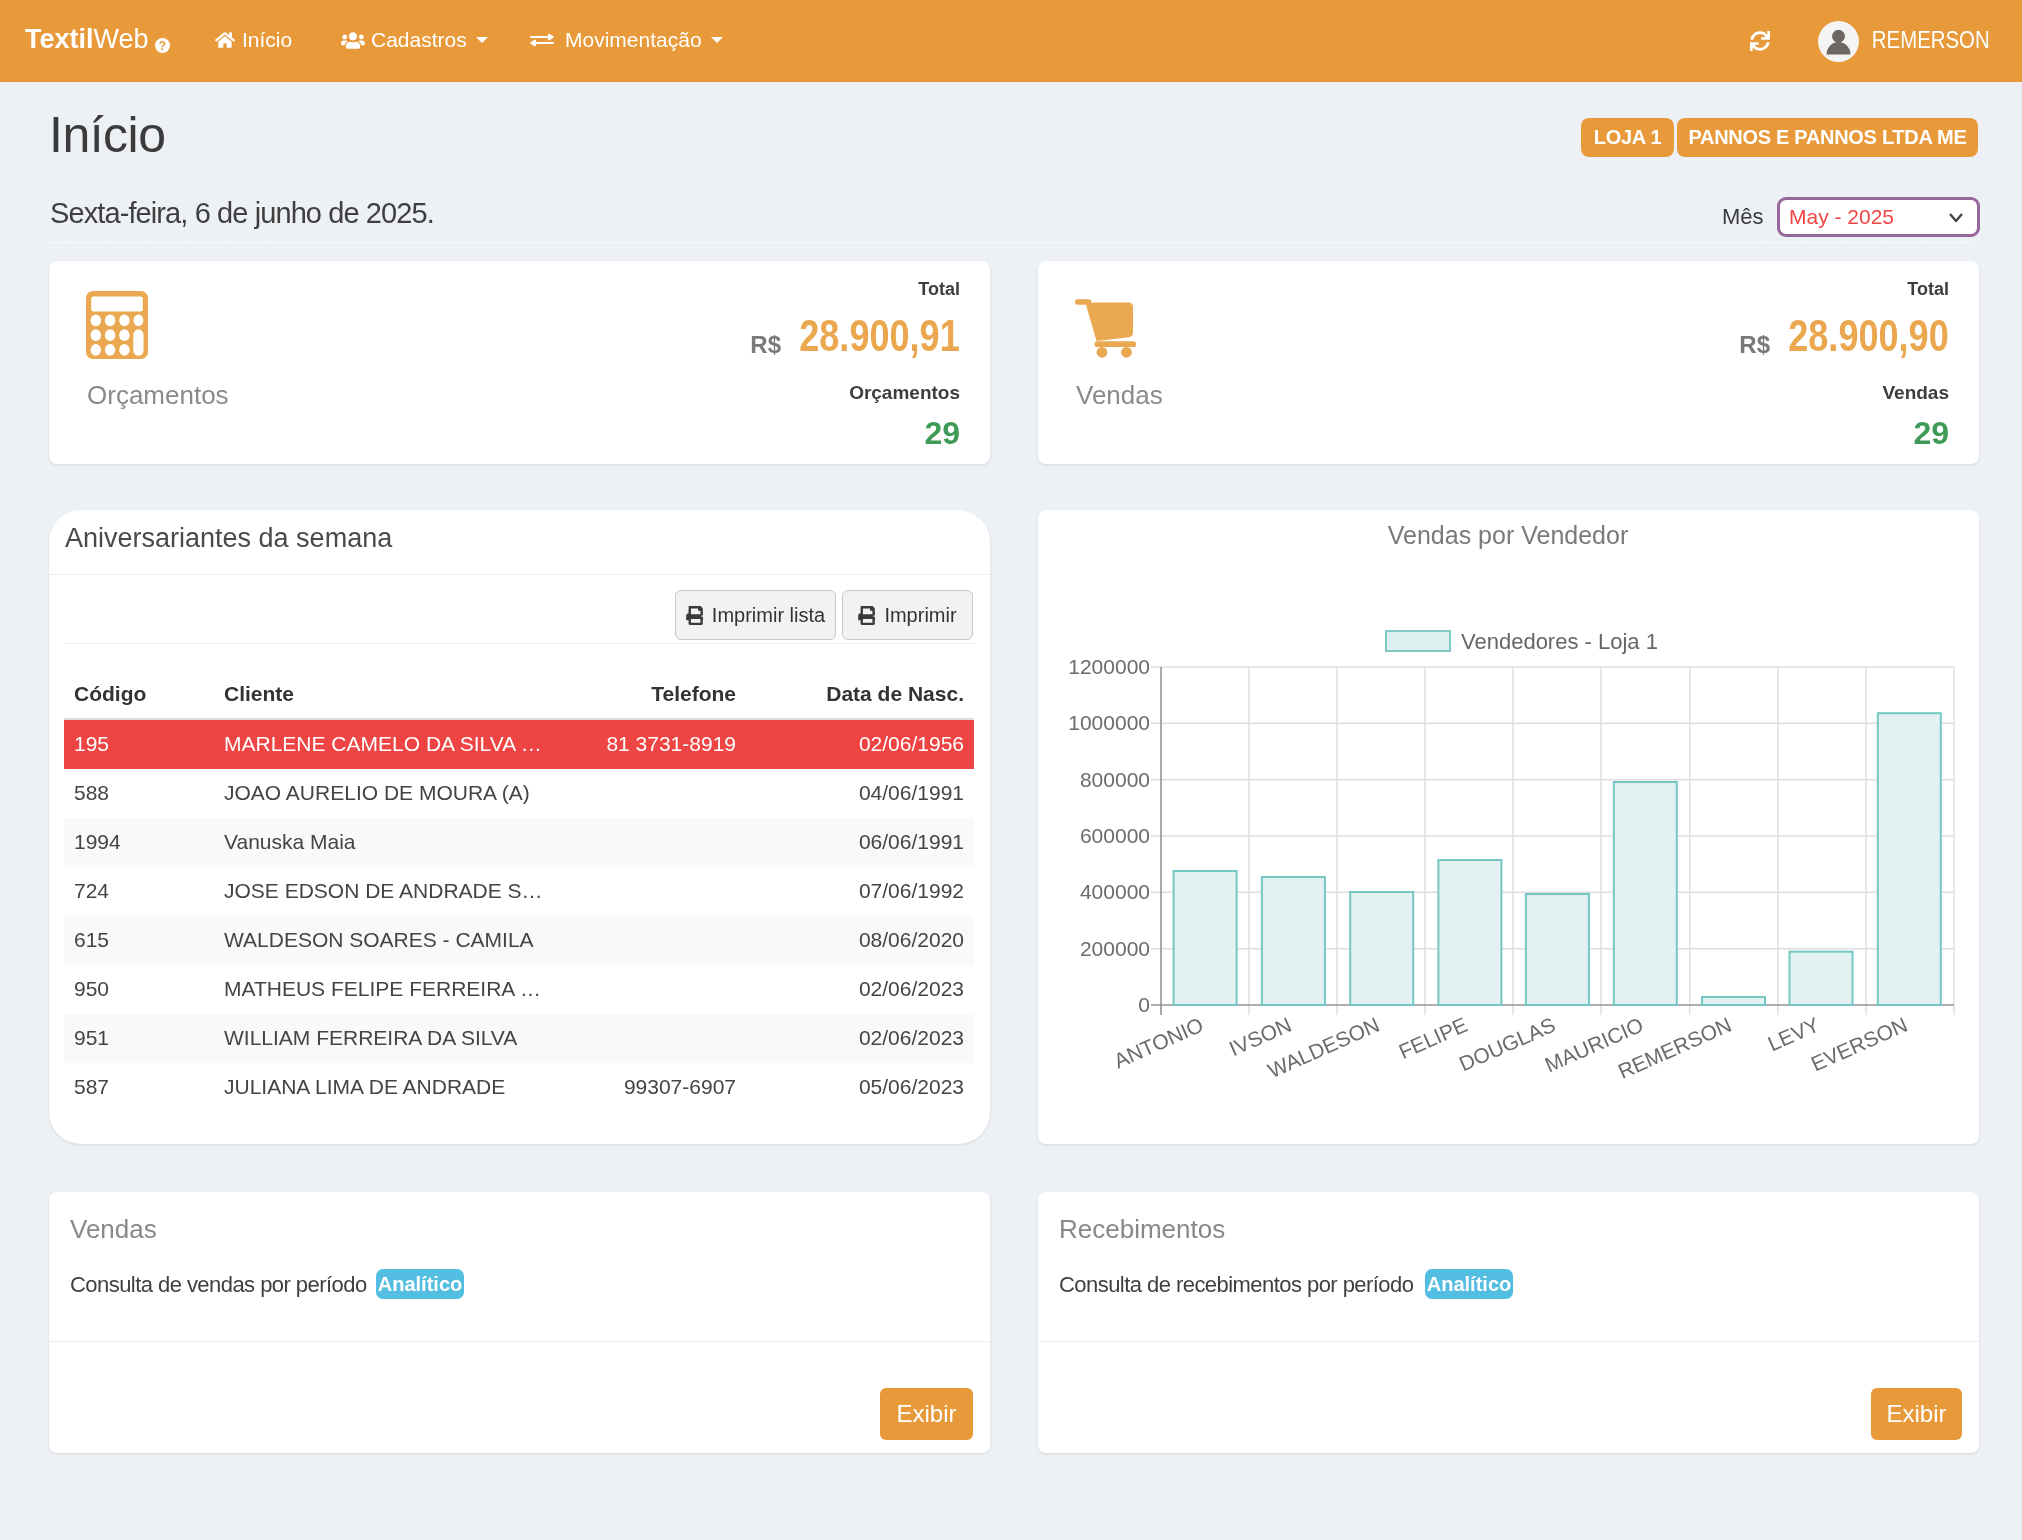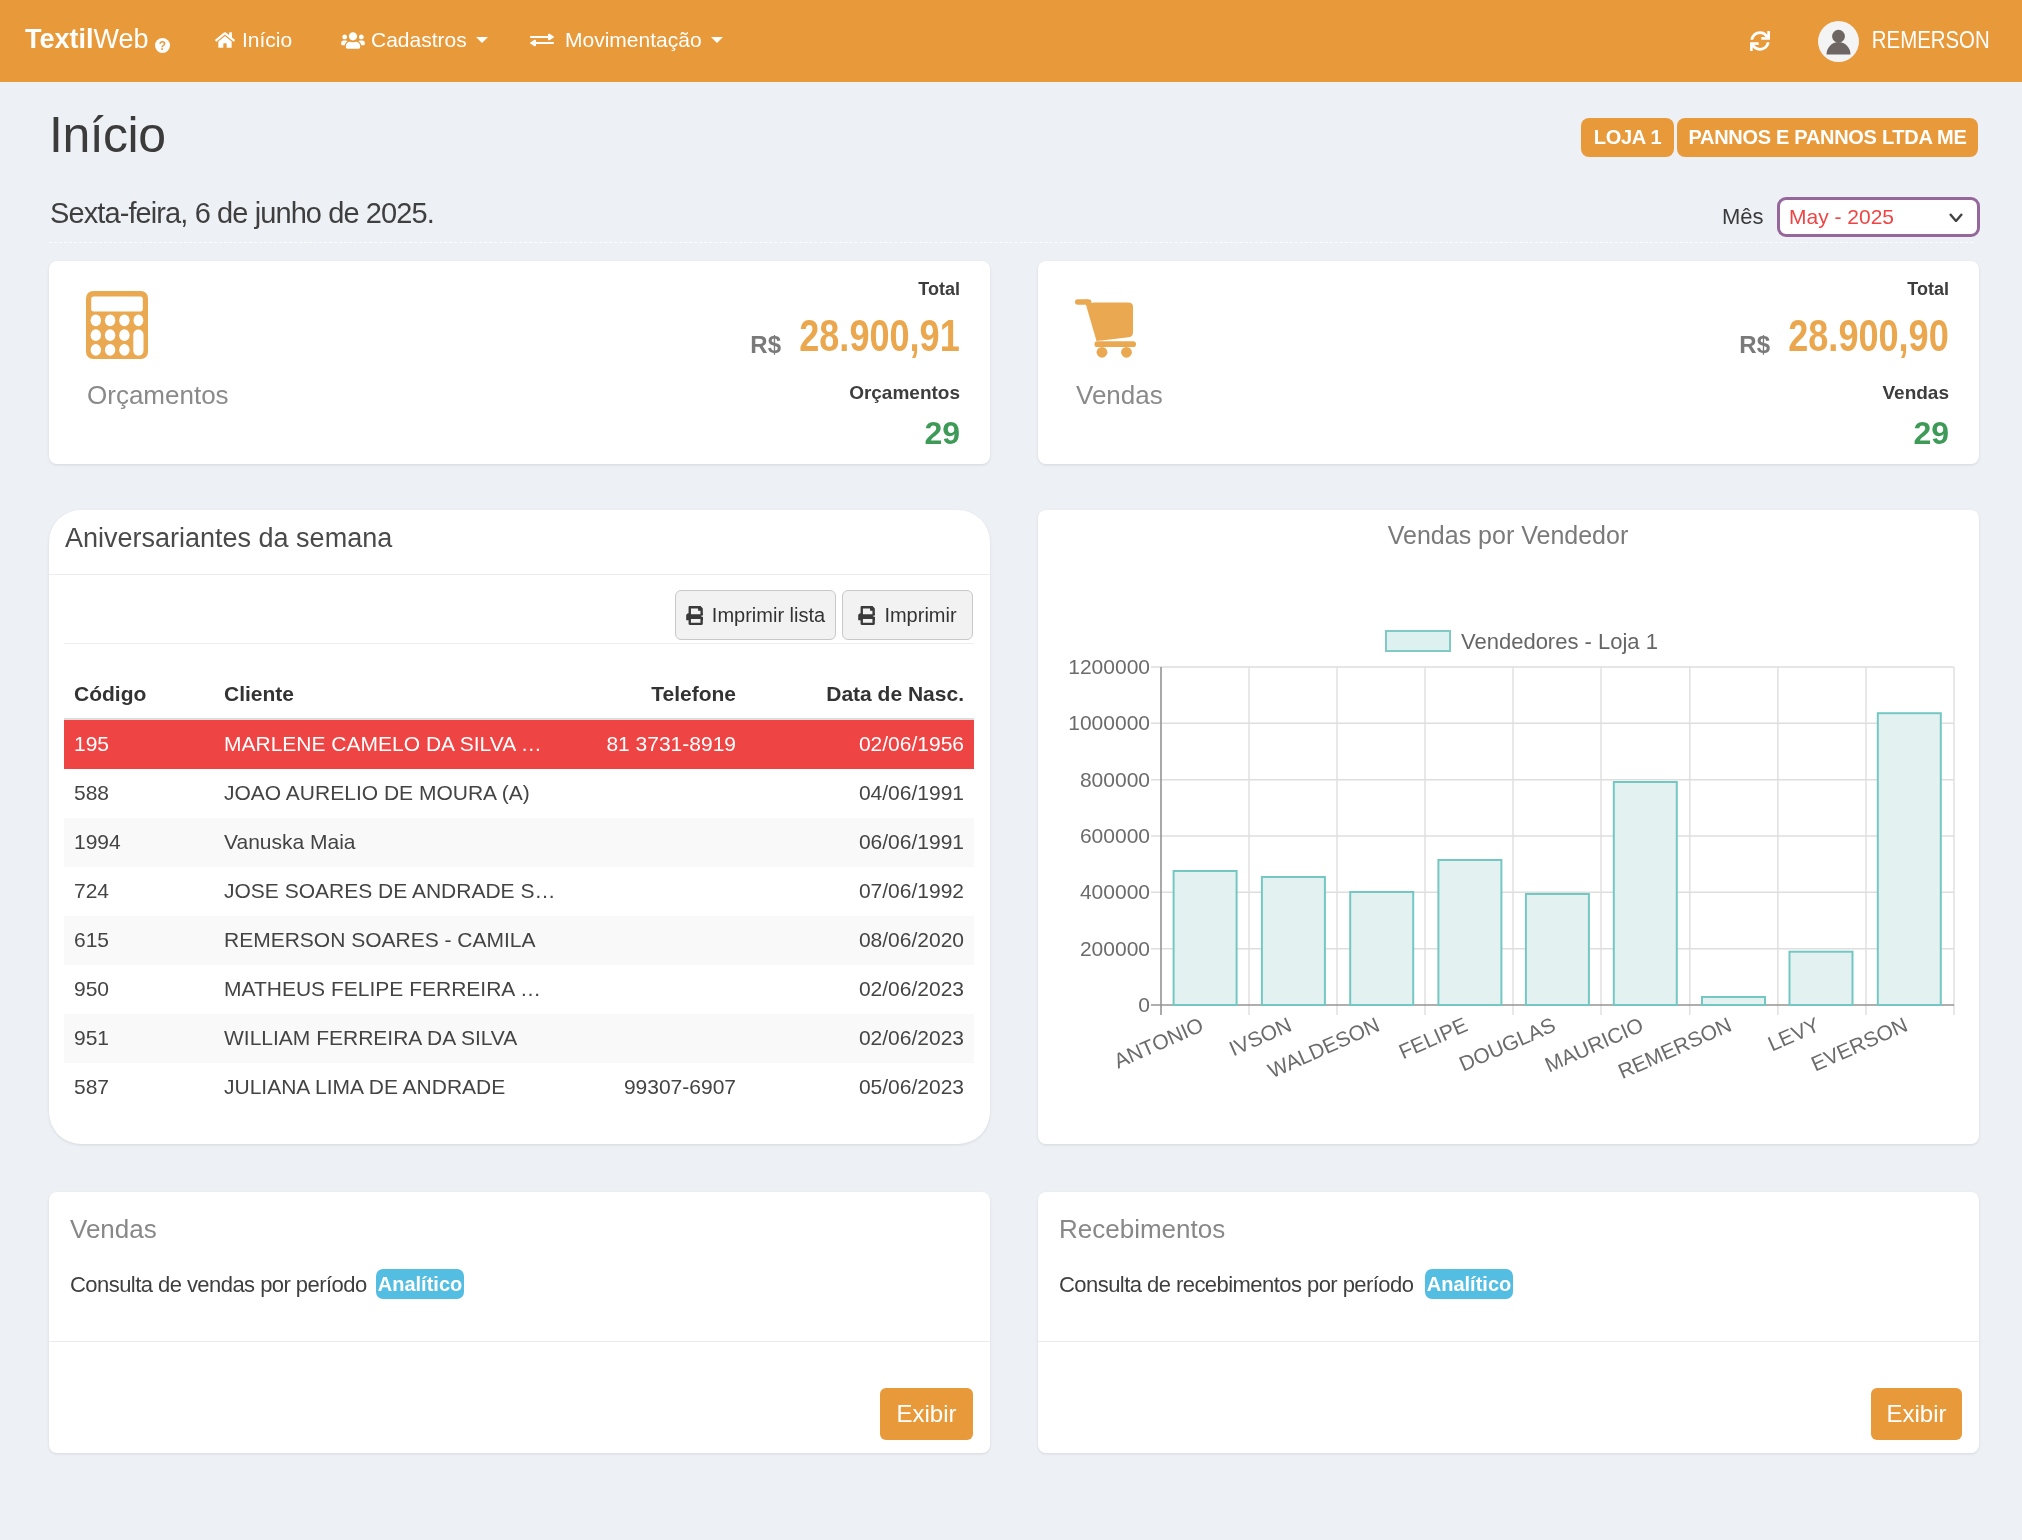--- a/index.html
+++ b/index.html
@@ -185,27 +185,27 @@
             <td class="r">04/06/1991</td>
           </tr>
       <tr>
             <td>1994</td>
             <td>Vanuska Maia</td>
             <td class="r"></td>
             <td class="r">06/06/1991</td>
           </tr>
       <tr>
             <td>724</td>
-            <td>JOSE SOARES DE ANDRADE S…</td>
+            <td>JOSE EDSON DE ANDRADE S…</td>
             <td class="r"></td>
             <td class="r">07/06/1992</td>
           </tr>
       <tr>
             <td>615</td>
-            <td>REMERSON SOARES - CAMILA</td>
+            <td>WALDESON SOARES - CAMILA</td>
             <td class="r"></td>
             <td class="r">08/06/2020</td>
           </tr>
       <tr>
             <td>950</td>
             <td>MATHEUS FELIPE FERREIRA …</td>
             <td class="r"></td>
             <td class="r">02/06/2023</td>
           </tr>
       <tr>

